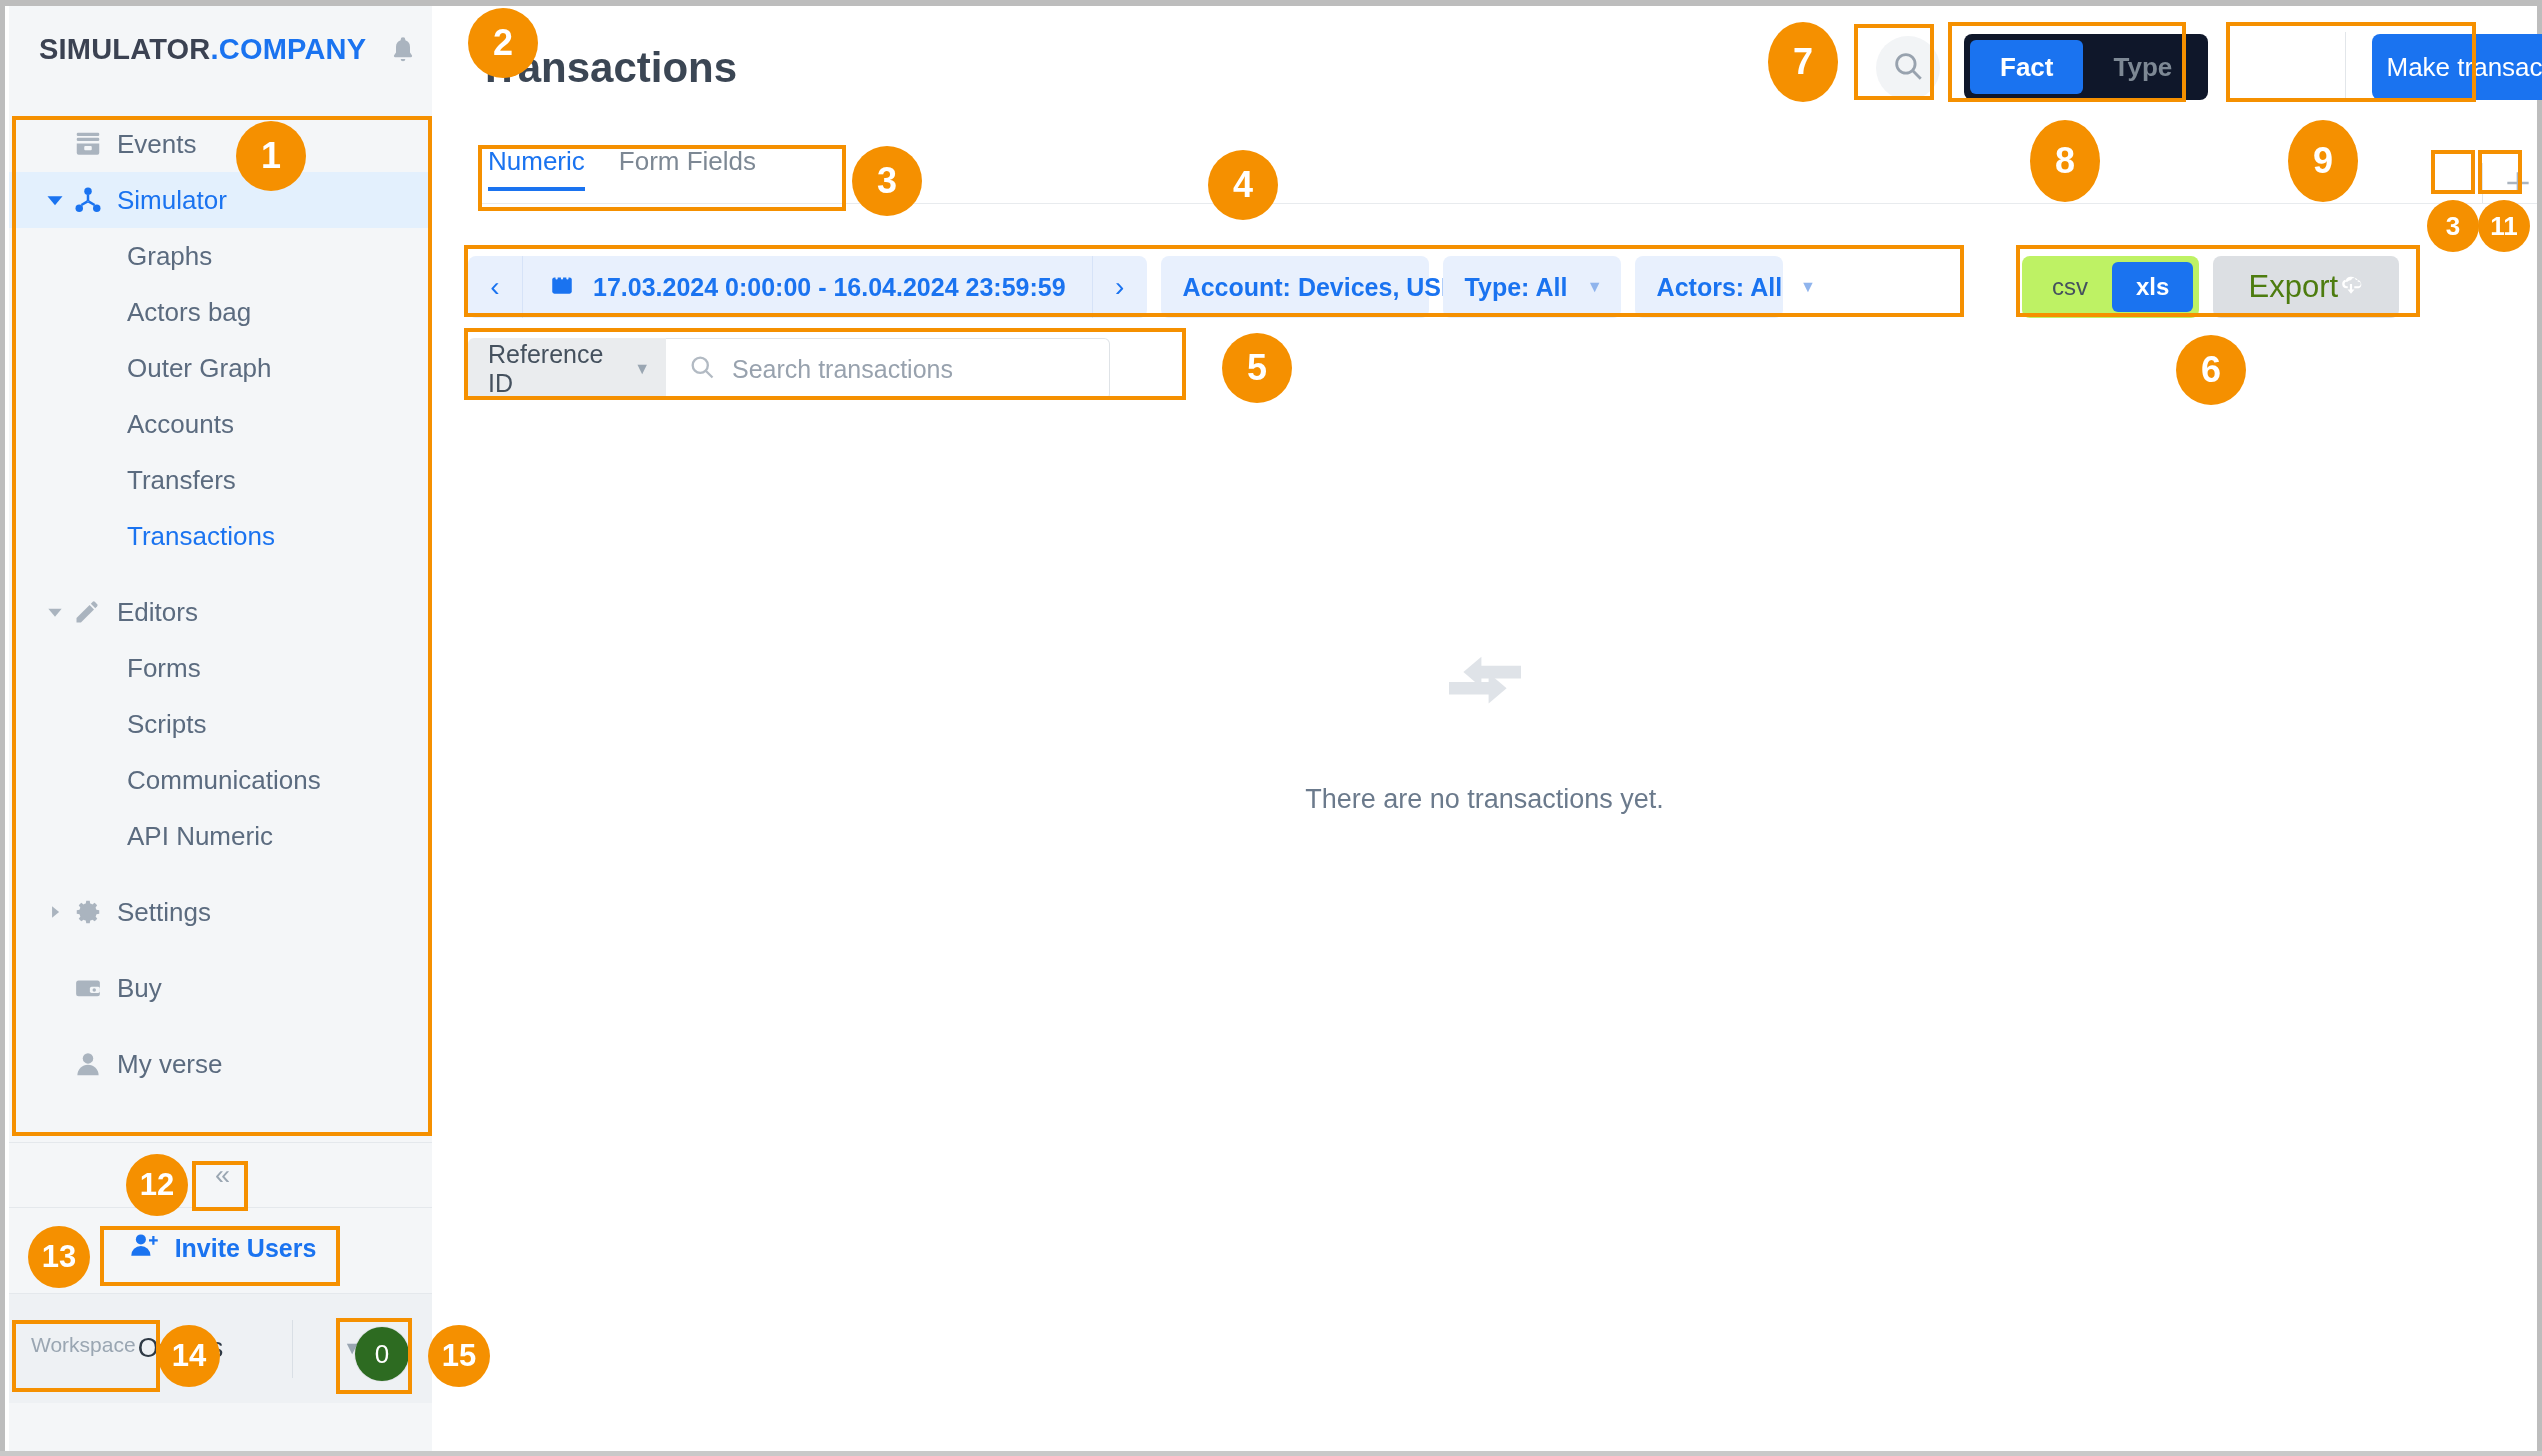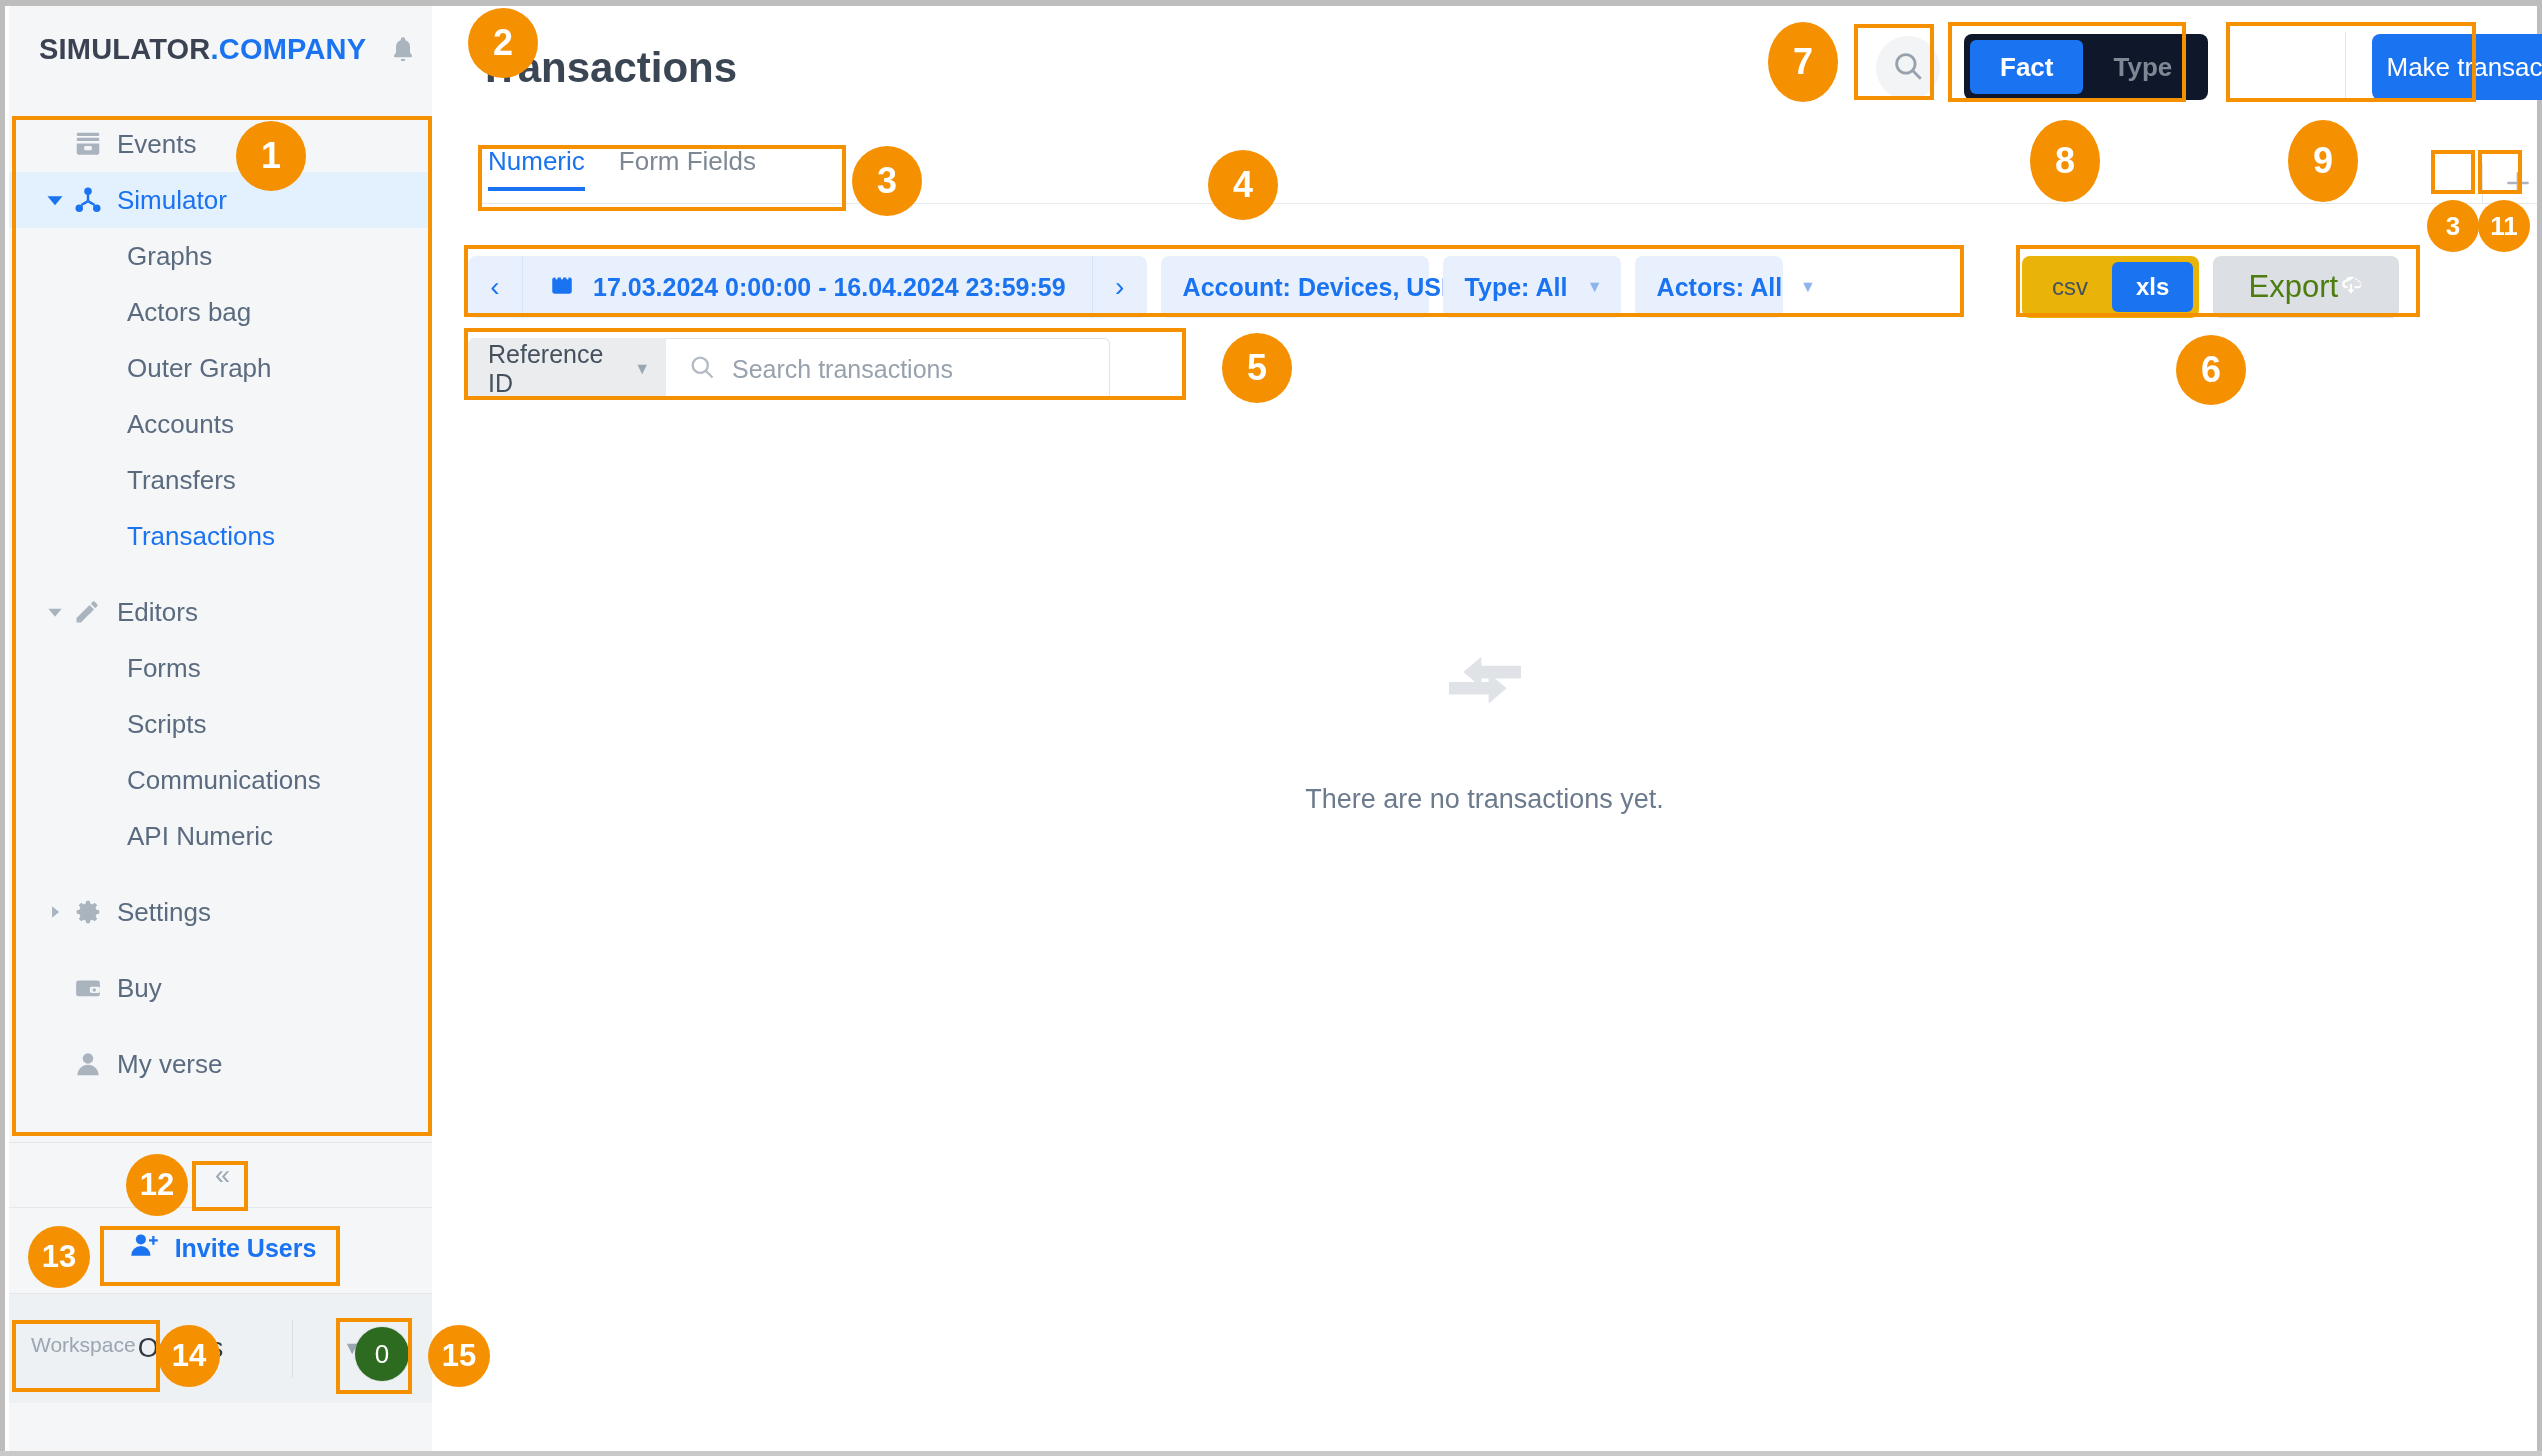--- a/index.html
+++ b/index.html
@@ -186,21 +186,21 @@
   .ref-caret { color:#9aa6b2; font-size:16px; }
   .search-box {
     height:62px; width:444px; background:#ffffff; border:1px solid #dfe3e7;
     border-left:none; border-radius:0 6px 6px 0;
     display:flex; align-items:center; gap:16px; padding-left:22px;
   }
   .search-ph { font-size:25px; color:#98a2ae; }
 
   
   .export-wrap { position:absolute; left:2017px; top:250px; display:flex; align-items:center; gap:14px; }
-  .fmt-group { height:62px; background:#eab308; border-radius:8px; display:flex; align-items:center; padding:6px; }
+  .fmt-group { height:62px; background:#bef264; border-radius:8px; display:flex; align-items:center; padding:6px; }
   .fmt-btn { height:50px; padding:0 24px; border-radius:6px; display:flex; align-items:center; font-size:24px; color:#45515e; }
   .fmt-btn.on { background:#1a73f0; color:#ffffff; font-weight:bold; }
   .export-btn {
     height:62px; width:186px; border-radius:8px; background:#dcdfe3;
     display:flex; align-items:center; justify-content:center; 
     font-size:31px; color:#4d7c0f;
   }
 
   
   .empty {

